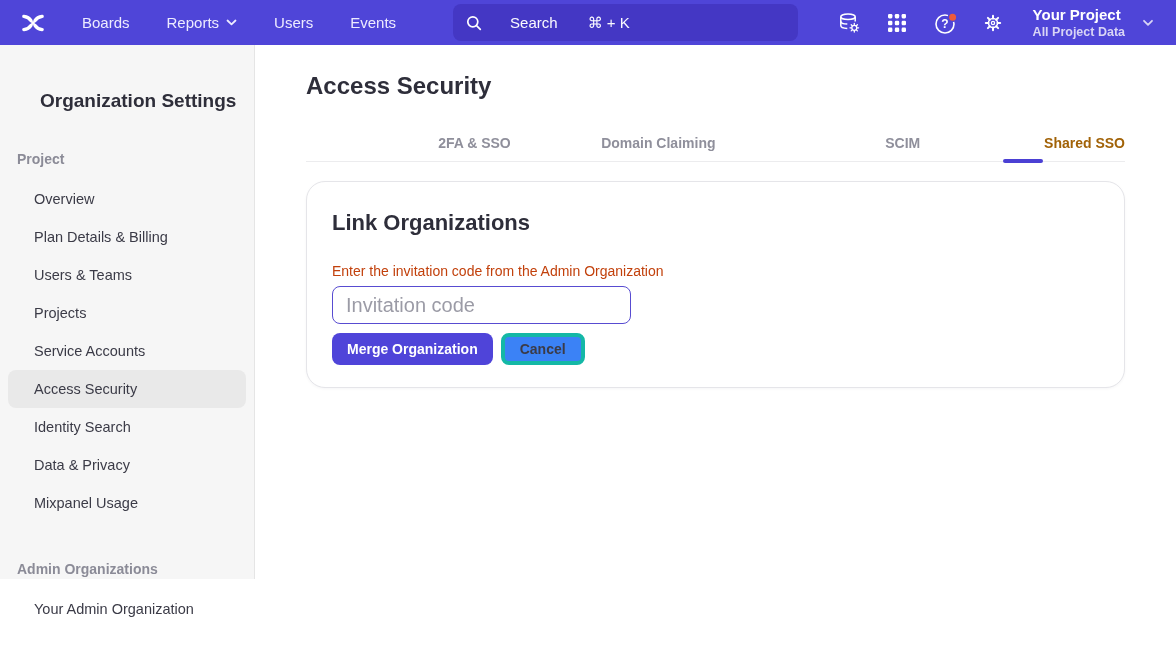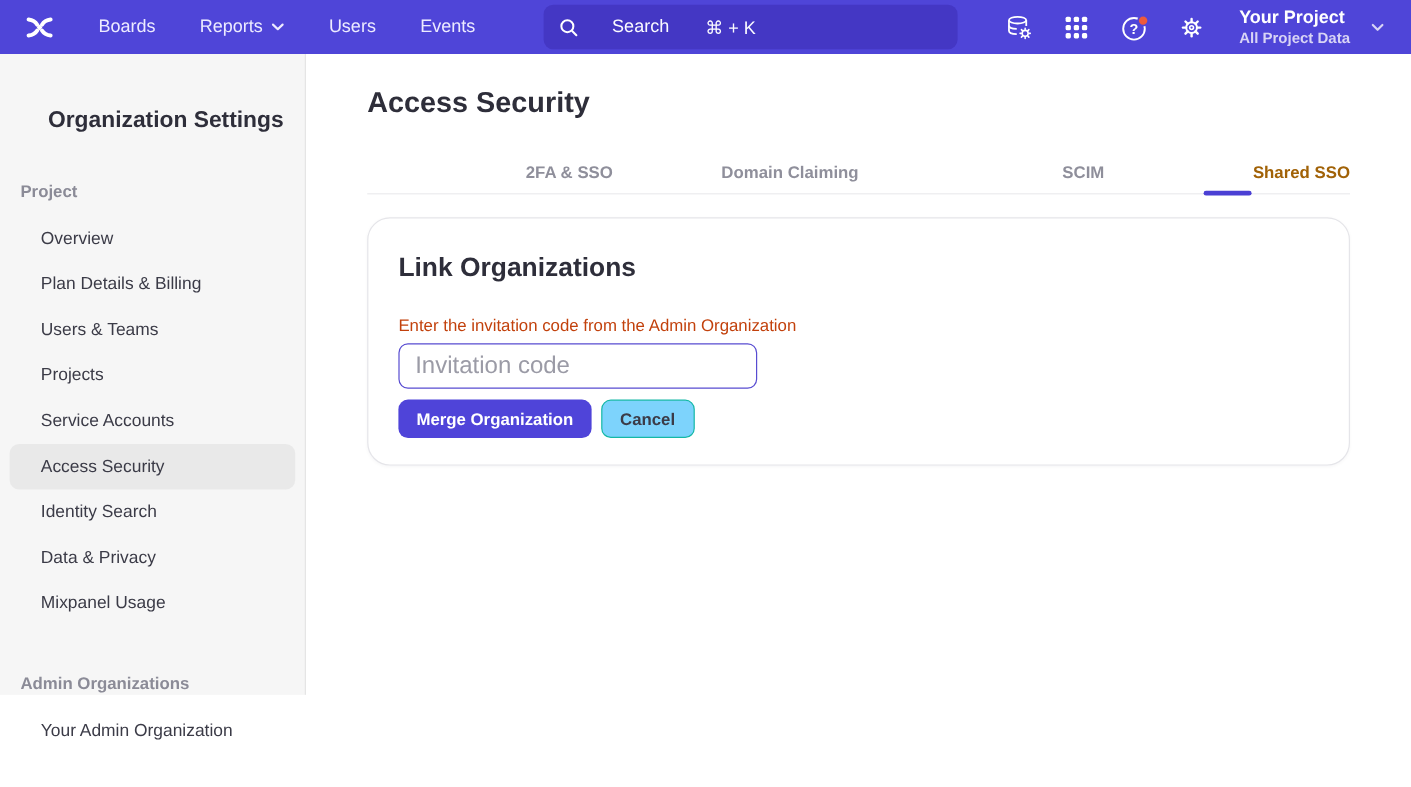--- a/index.html
+++ b/index.html
@@ -77,21 +77,21 @@
     font-size:20px; font-family:"Liberation Sans", sans-serif; color:#737373;
     background:#fff; outline:none;
   }
   .invite-input::placeholder { color:#9B9BA6; }
   .btn-row { margin-top:9px; display:flex; align-items:center; gap:8px; }
   .btn {
     height:32px; border-radius:8px; font-size:14px; font-weight:bold;
     padding:0 15px; cursor:pointer; font-family:"Liberation Sans", sans-serif;
   }
   .btn.primary { background:#4F44D9; color:#fff; border:none; }
-  .btn.secondary { background:#7dd3fc; color:#3B3B47; border:1px solid #14b8a6; }
+  .btn.secondary { background:#3b82f6; color:#3B3B47; border:4px solid #14b8a6; }
 </style>
 </head>
 <body>
 
 <header class="navbar">
   <div class="logo">
     <svg viewBox="0 0 36 36" width="30" height="30">
       <g stroke="#FFFFFF" stroke-width="4" fill="none" stroke-linecap="round">
         <path d="M7 10 C11 10.5 14 12.5 15.6 15.1"></path>
         <path d="M29 10 C25 10.5 22 12.5 20.4 15.1"></path>

